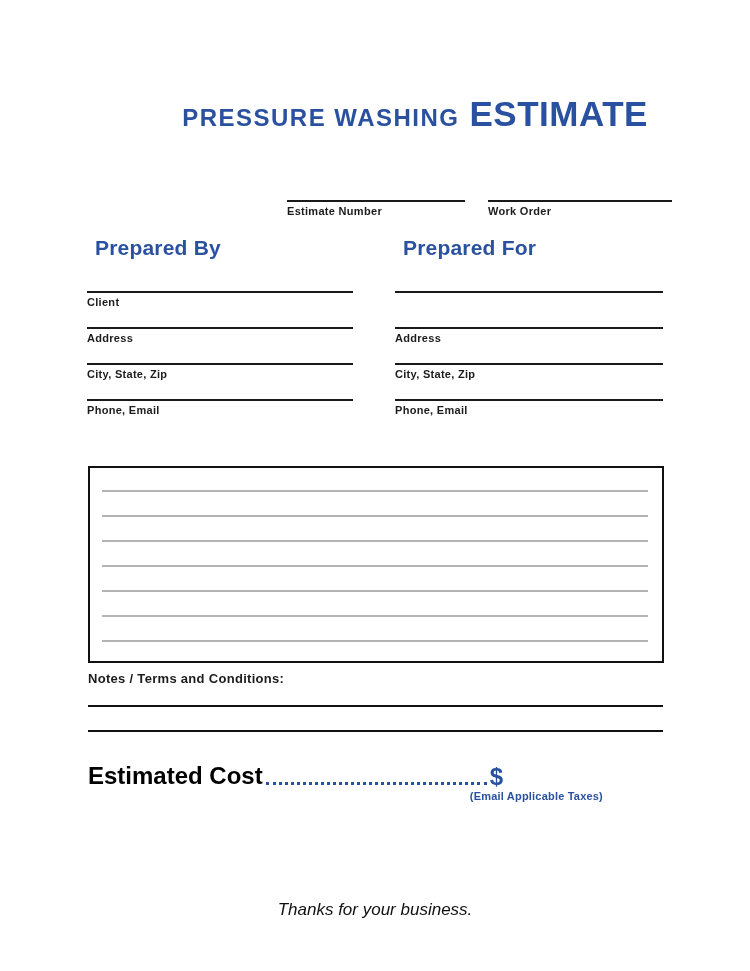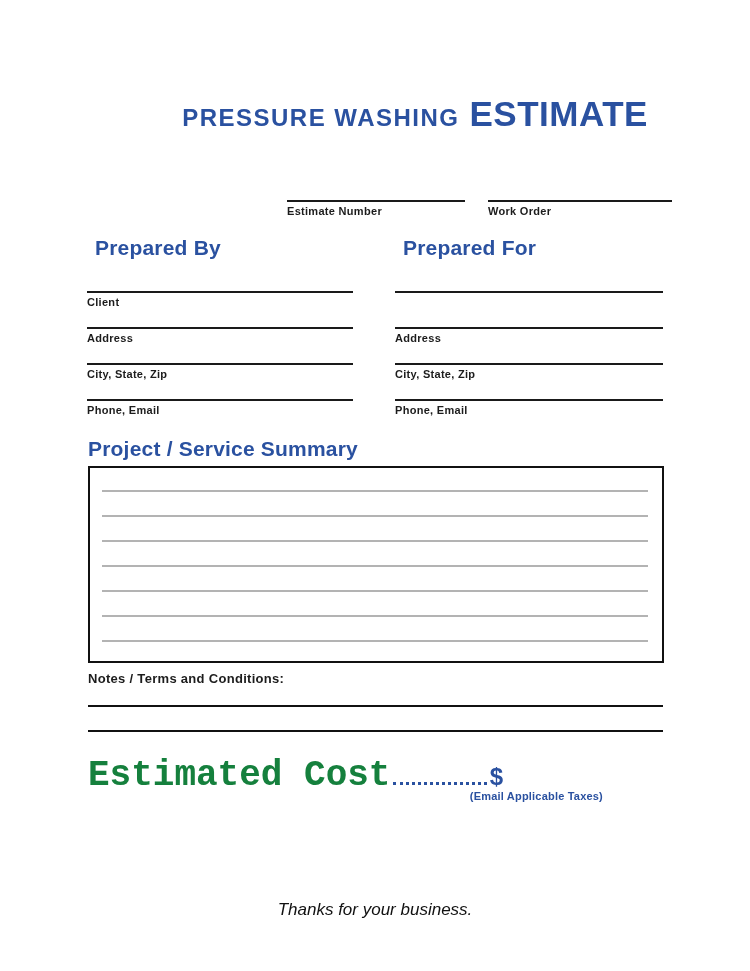--- a/index.html
+++ b/index.html
@@ -49,22 +49,22 @@
   }
   .notes-line{
     position:absolute;left:88px;width:575px;height:0;
     border-top:2px solid #111111;
   }
   .cost-row{
     position:absolute;left:88px;top:762px;width:415px;
     display:flex;align-items:flex-end;
   }
   .cost-label{
-    font-size:36px;font-weight:bold;color:#15803d;
-    line-height:28px;white-space:nowrap;font-family:Liberation Mono, monospace;
+    font-size:24px;font-weight:bold;color:#000000;
+    line-height:28px;white-space:nowrap;
   }
   .dotted-leader{
     flex:1;height:0;border-bottom:3px dotted #2A51A0;
     margin:0 3px 5px 3px;
   }
   .currency-symbol{
     font-size:24px;font-weight:bold;color:#2A51A0;line-height:26px;
   }
   .tax-note{
     position:absolute;left:88px;top:790px;width:515px;
@@ -123,21 +123,20 @@
   </div>
   <div class="field" style="left:395px;top:363px;width:268px;">
     <div class="field-line"></div>
     <div class="field-label">City, State, Zip</div>
   </div>
   <div class="field" style="left:395px;top:399px;width:268px;">
     <div class="field-line"></div>
     <div class="field-label">Phone, Email</div>
   </div>
 
-  <div class="section-heading" style="left:88px;top:437px;">Project / Service Summary</div>
   <div class="summary-box">
     <div class="ruled-line" style="top:22px;"></div>
     <div class="ruled-line" style="top:47px;"></div>
     <div class="ruled-line" style="top:72px;"></div>
     <div class="ruled-line" style="top:97px;"></div>
     <div class="ruled-line" style="top:122px;"></div>
     <div class="ruled-line" style="top:147px;"></div>
     <div class="ruled-line" style="top:172px;"></div>
   </div>
 

